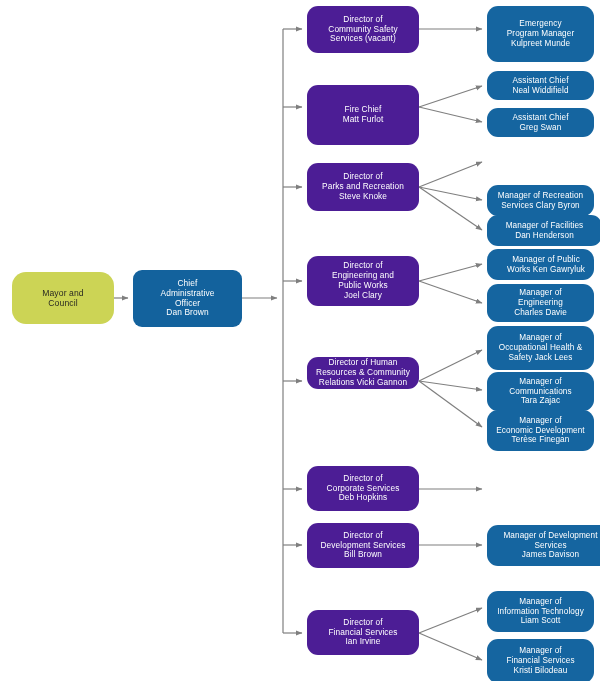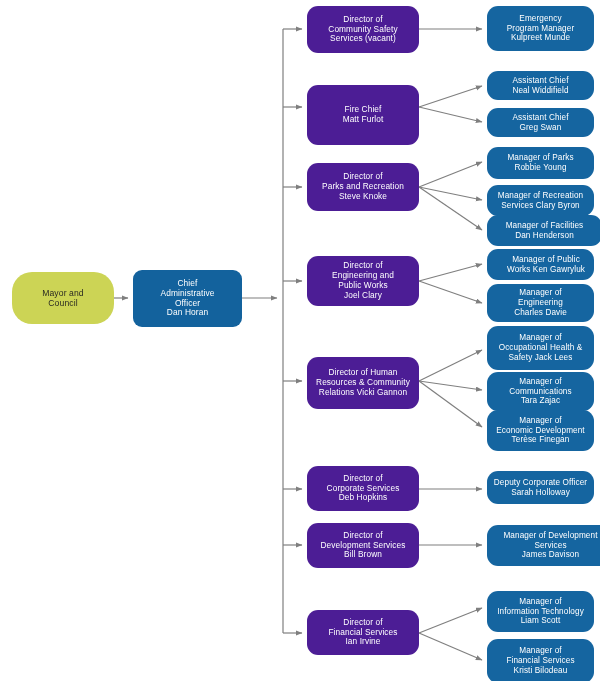--- a/index.html
+++ b/index.html
@@ -23,21 +23,21 @@
     padding:3px 5px;
     line-height:1.18;
     letter-spacing:.1px;
     -webkit-font-smoothing:antialiased;
   }
   .node .lbl{display:block;width:100%;white-space:pre-line;}
   .lvl-root{
     background:#ccd455;
     color:#2b2b22;
     font-size:8.6px;
-    border-radius:20px;
+    border-radius:14px;
   }
   .lvl-cao{
     background:#13629d;
     color:#ffffff;
     font-size:8.4px;
     border-radius:9px;
   }
   .lvl-director{
     background:#4c1d95;
     color:#ffffff;
@@ -106,21 +106,21 @@
 
   <div class="node lvl-root" style="left:12px;top:272px;width:102px;height:52px;">
     <span class="lbl">Mayor and
 Council</span>
   </div>
 
   <div class="node lvl-cao" style="left:133px;top:270px;width:109px;height:57px;">
     <span class="lbl">Chief
 Administrative
 Officer
-Dan Horan</span>
+Dan Brown</span>
   </div>
 
   <div class="node lvl-director" style="left:307px;top:6px;width:112px;height:47px;">
     <span class="lbl">Director of
 Community Safety
 Services (vacant)</span>
   </div>
   <div class="node lvl-director" style="left:307px;top:85px;width:112px;height:60px;">
     <span class="lbl">Fire Chief
 Matt Furlot</span>
@@ -129,58 +129,54 @@
     <span class="lbl">Director of
 Parks and Recreation
 Steve Knoke</span>
   </div>
   <div class="node lvl-director" style="left:307px;top:256px;width:112px;height:50px;">
     <span class="lbl">Director of
 Engineering and
 Public Works
 Joel Clary</span>
   </div>
-  <div class="node lvl-director" style="left:307px;top:357px;width:112px;height:52px;">
+  <div class="node lvl-director" style="left:307px;top:357px;width:112px;height:32px;">
     <span class="lbl">Director of Human
 Resources &amp; Community
 Relations Vicki Gannon</span>
   </div>
   <div class="node lvl-director" style="left:307px;top:466px;width:112px;height:45px;">
     <span class="lbl">Director of
 Corporate Services
 Deb Hopkins</span>
   </div>
   <div class="node lvl-director" style="left:307px;top:523px;width:112px;height:45px;">
     <span class="lbl">Director of
 Development Services
 Bill Brown</span>
   </div>
   <div class="node lvl-director" style="left:307px;top:610px;width:112px;height:45px;">
     <span class="lbl">Director of
 Financial Services
 Ian Irvine</span>
   </div>
 
-  <div class="node lvl-manager" style="left:487px;top:6px;width:107px;height:45px;">
+  <div class="node lvl-manager" style="left:487px;top:6px;width:107px;height:56px;">
     <span class="lbl">Emergency
 Program Manager
 Kulpreet Munde</span>
   </div>
   <div class="node lvl-manager" style="left:487px;top:71px;width:107px;height:29px;">
     <span class="lbl">Assistant Chief
 Neal Widdifield</span>
   </div>
   <div class="node lvl-manager" style="left:487px;top:108px;width:107px;height:29px;">
     <span class="lbl">Assistant Chief
 Greg Swan</span>
   </div>
-  <div class="node lvl-manager" style="left:487px;top:147px;width:107px;height:32px;">
-    <span class="lbl">Manager of Parks
-Robbie Young</span>
-  </div>
   <div class="node lvl-manager" style="left:487px;top:185px;width:107px;height:31px;">
     <span class="lbl">Manager of Recreation
 Services Clary Byron</span>
   </div>
   <div class="node lvl-manager" style="left:487px;top:215px;width:115px;height:31px;">
     <span class="lbl">Manager of Facilities
 Dan Henderson</span>
   </div>
   <div class="node lvl-manager" style="left:487px;top:249px;width:107px;height:31px;padding-left:16px;">
     <span class="lbl">Manager of Public
@@ -198,24 +194,20 @@
   </div>
   <div class="node lvl-manager" style="left:487px;top:372px;width:107px;height:39px;">
     <span class="lbl">Manager of
 Communications
 Tara Zajac</span>
   </div>
   <div class="node lvl-manager" style="left:487px;top:410px;width:107px;height:41px;">
     <span class="lbl">Manager of
 Economic Development
 Terèse Finegan</span>
-  </div>
-  <div class="node lvl-manager" style="left:487px;top:471px;width:107px;height:33px;">
-    <span class="lbl">Deputy Corporate Officer
-Sarah Holloway</span>
   </div>
   <div class="node lvl-manager" style="left:487px;top:525px;width:127px;height:41px;">
     <span class="lbl">Manager of Development
 Services
 James Davison</span>
   </div>
   <div class="node lvl-manager" style="left:487px;top:591px;width:107px;height:41px;">
     <span class="lbl">Manager of
 Information Technology
 Liam Scott</span>

